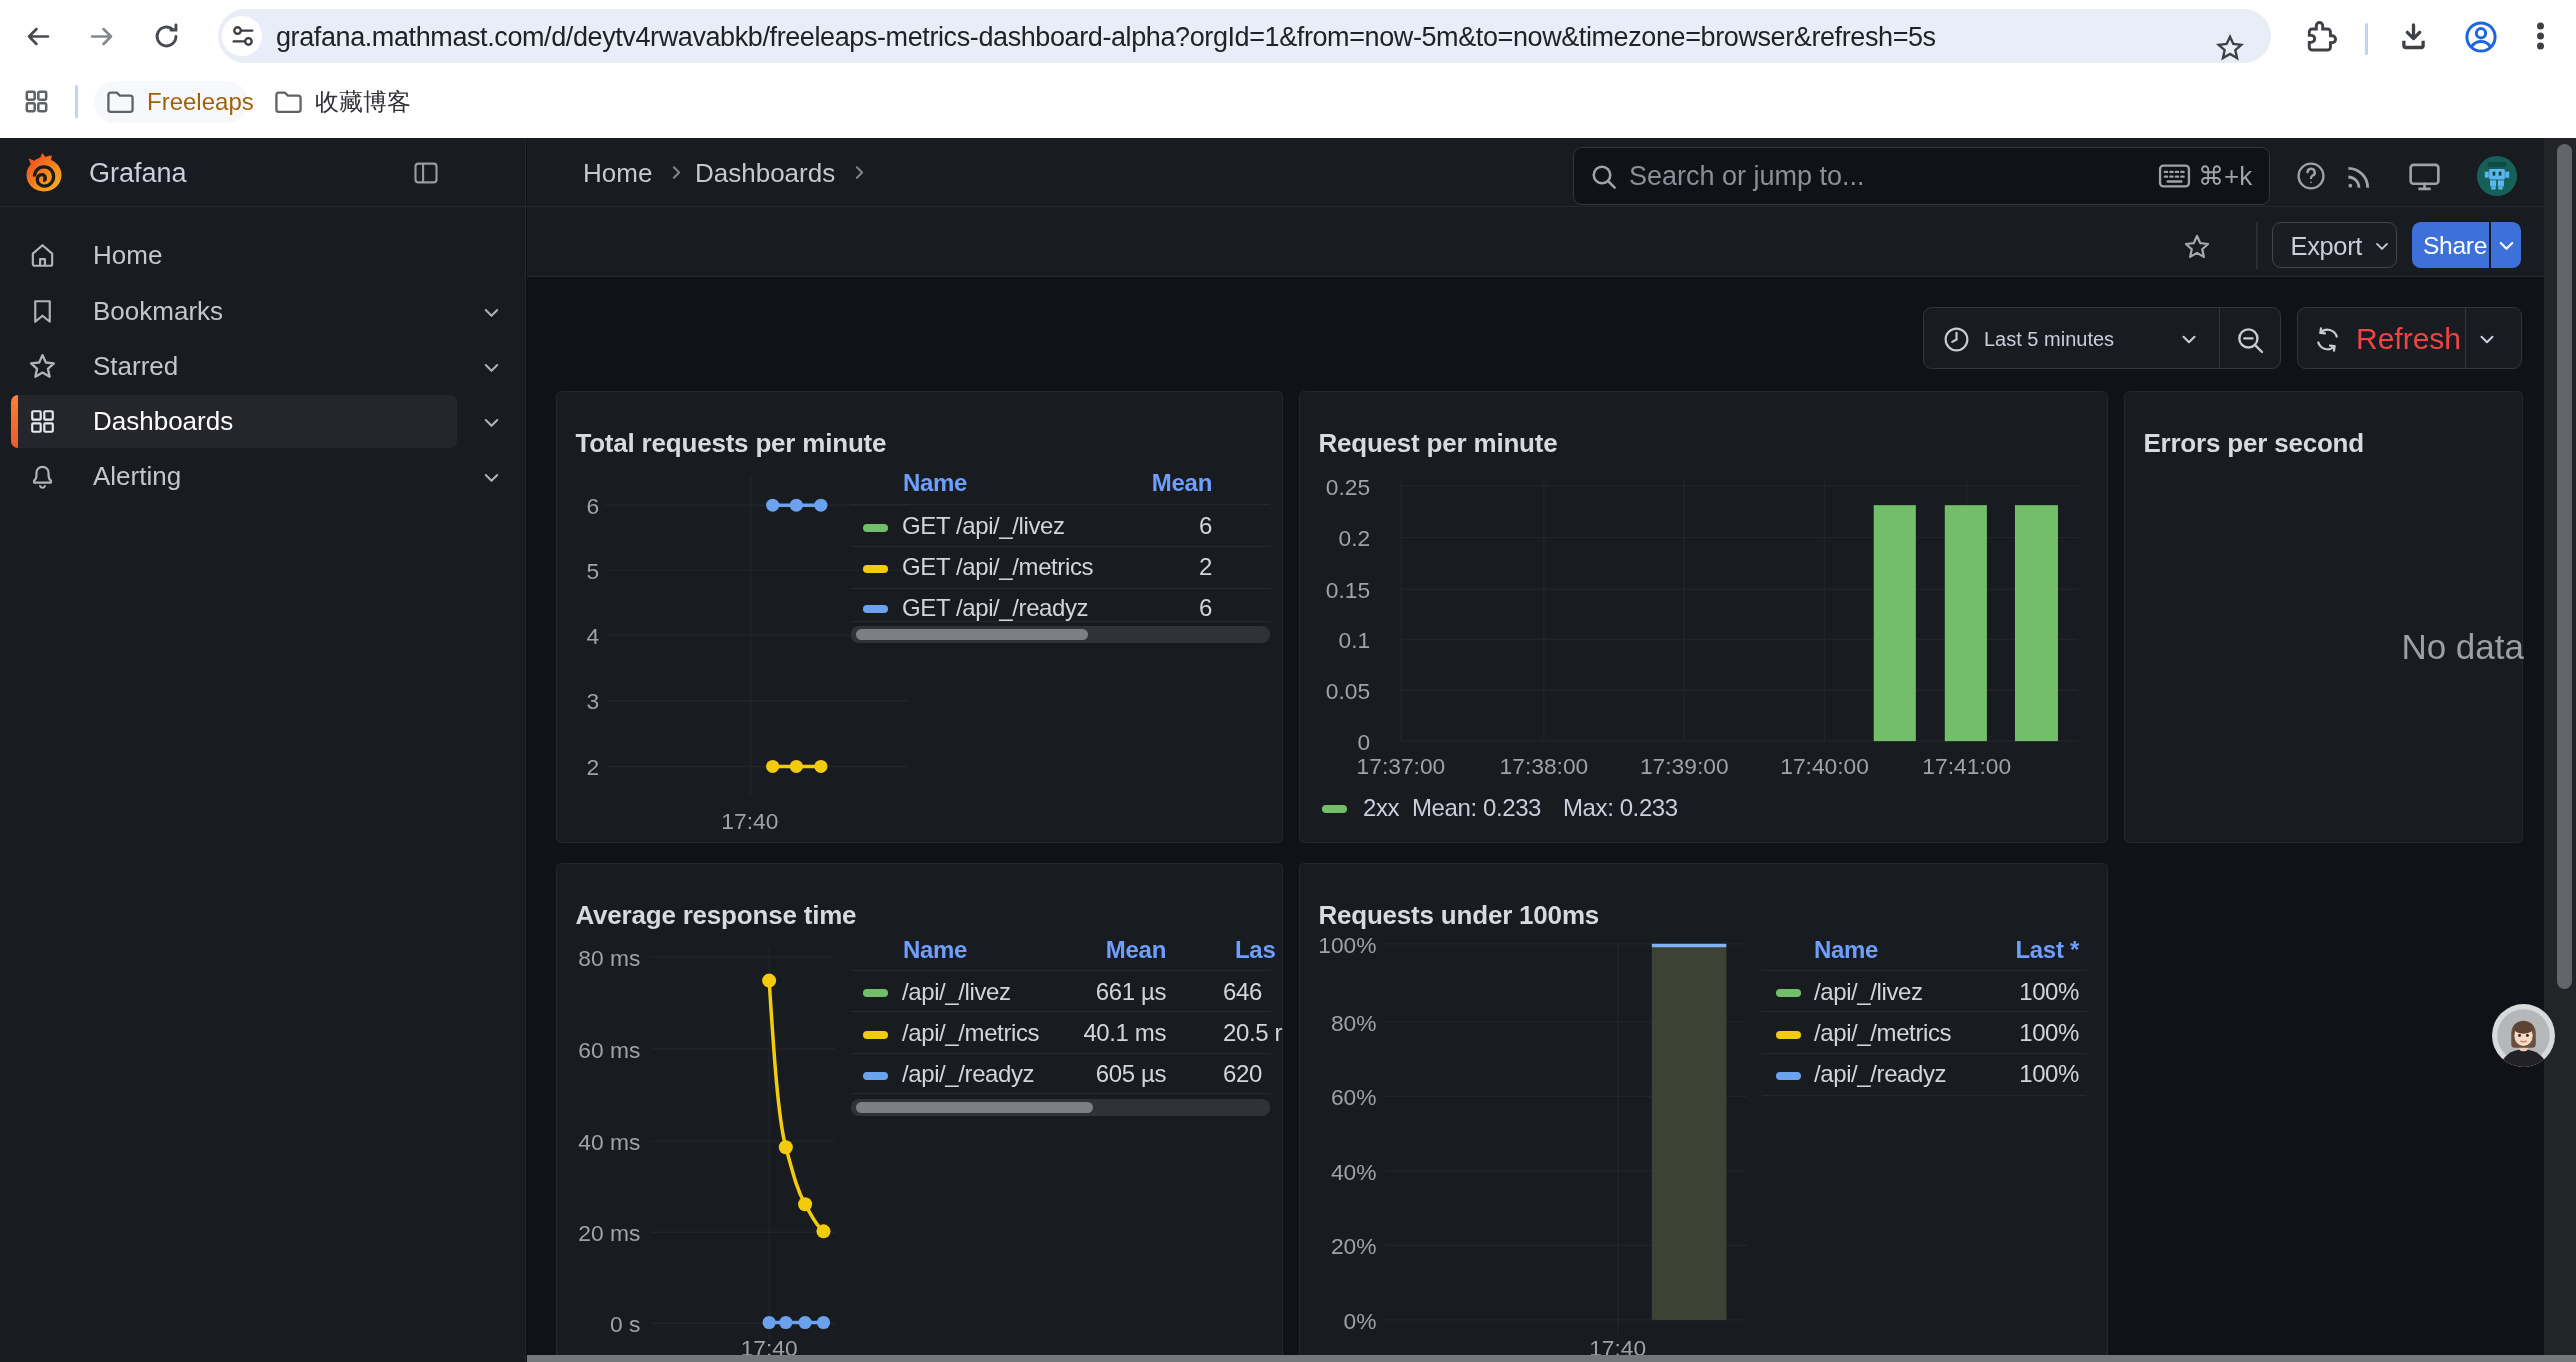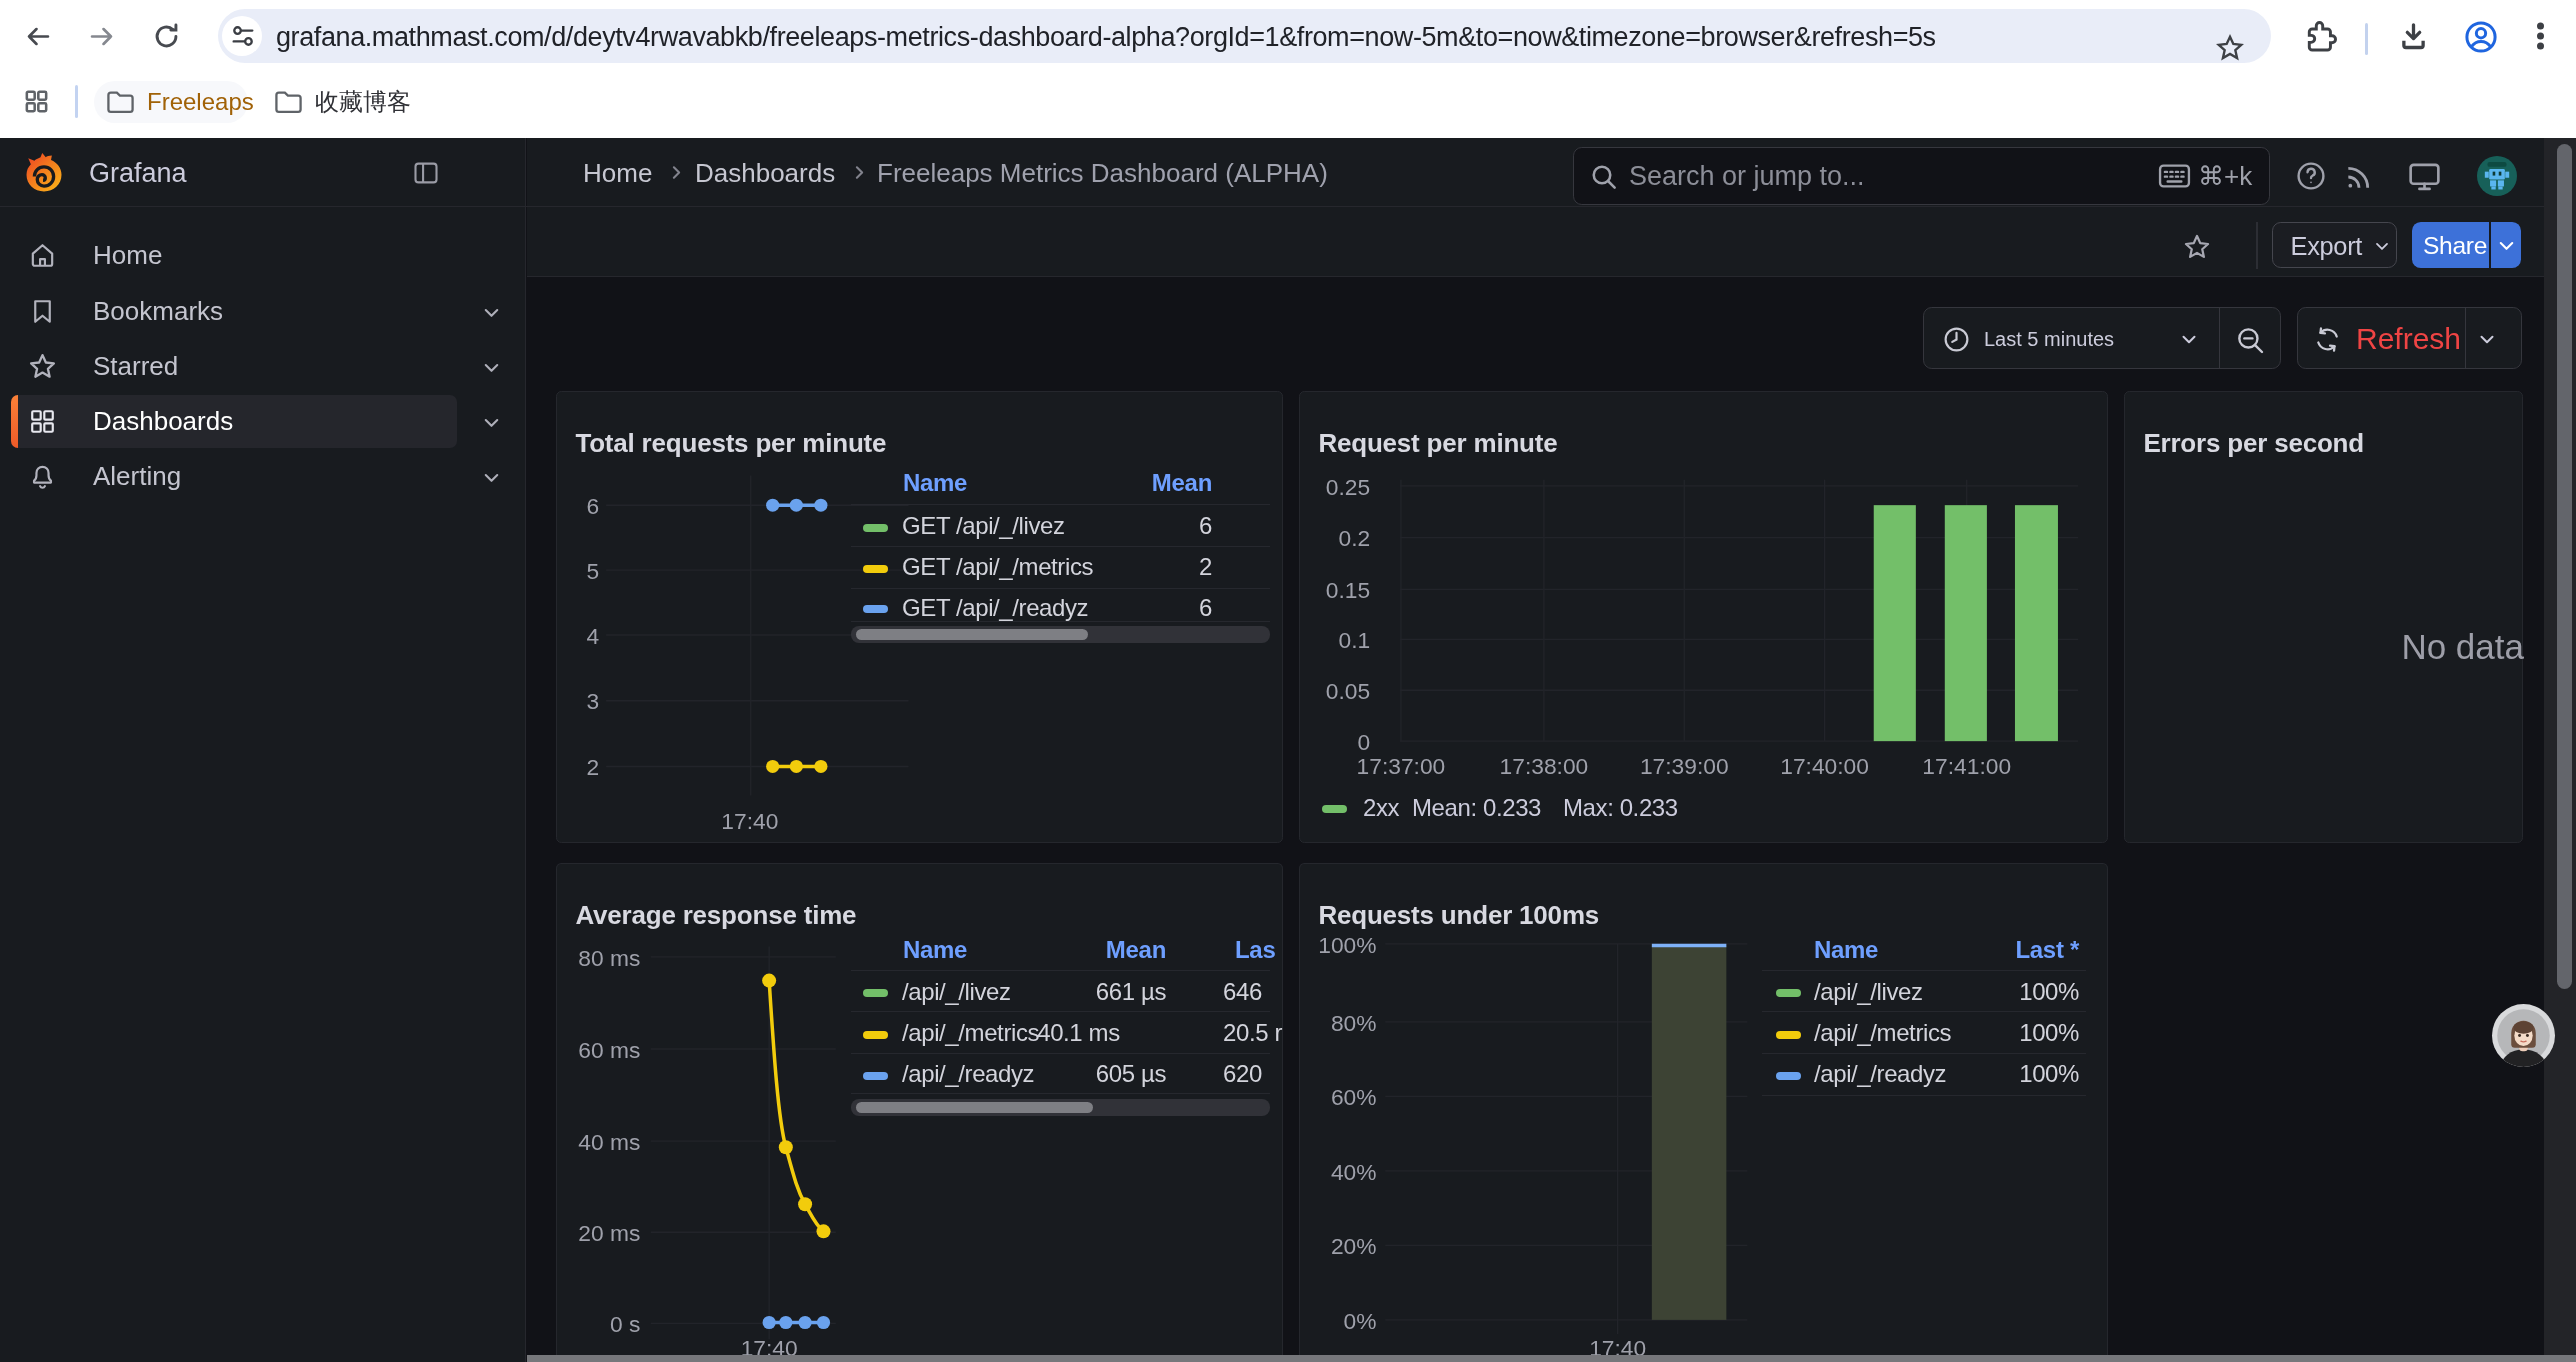--- a/index.html
+++ b/index.html
@@ -162,21 +162,20 @@
   </div>
   <div id="topnav">
     <div class="abs" style="left:56px;top:0;height:68px;line-height:70px;font-size:26px;color:#c6c7d1">Home</div>
     <svg class="abs" style="left:139px;top:24px" width="21" height="21" viewBox="0 0 24 24" fill="none" stroke="#82838d" stroke-width="2.4" stroke-linecap="round" stroke-linejoin="round">
         <path d="M9 6 L15 12 L9 18"></path>
       </svg>
     <div class="abs" style="left:168px;top:0;height:68px;line-height:70px;font-size:26px;color:#c6c7d1">Dashboards</div>
     <svg class="abs" style="left:322px;top:24px" width="21" height="21" viewBox="0 0 24 24" fill="none" stroke="#82838d" stroke-width="2.4" stroke-linecap="round" stroke-linejoin="round">
         <path d="M9 6 L15 12 L9 18"></path>
       </svg>
-    <div class="abs" style="left:350px;top:0;height:68px;line-height:70px;font-size:26px;color:#9fa1ad">Freeleaps Metrics Dashboard (ALPHA)</div>
     <div class="abs" style="left:1046px;top:8.8px;width:697px;height:58px;border-radius:8.8px;background:#111217;border:0.9px solid #36373e"></div>
     <svg class="abs" style="left:1061px;top:23px" width="32" height="32" viewBox="0 0 24 24" fill="none" stroke="#9fa1ab" stroke-width="1.9">
         <circle cx="10.5" cy="10.5" r="6.2"></circle>
         <path d="M15.2 15.2 L20 20" stroke-linecap="round"></path>
       </svg>
     <div class="abs" style="left:1102px;top:8.8px;height:58px;line-height:58px;font-size:27px;color:#8c8e98">Search or jump to...</div>
     <svg class="abs" style="left:1631px;top:23px" width="33" height="30" viewBox="0 0 24 20" fill="none" stroke="#9fa1ab" stroke-width="1.7">
         <rect x="1.5" y="2.5" width="21" height="15" rx="2.5"></rect>
         <path d="M5 7 h1.6 M9 7 h1.6 M13 7 h1.6 M17 7 h1.6 M5 10.5 h1.6 M9 10.5 h1.6 M13 10.5 h1.6 M17 10.5 h1.6 M7 14 h10" stroke-linecap="round"></path>
       </svg>
@@ -385,21 +384,21 @@
       <div class="lhdr" style="left:434px;top:72px;width:175px;text-align:right">Mean</div>
       <div class="lhdr" style="left:678px;top:72px">Las</div>
       <div class="ldiv" style="left:294px;top:106px;width:419px"></div>
       <div class="dash" style="left:306px;top:125px;background:#73bf69"></div>
       <div class="lrow" style="left:345px;top:114px">/api/_/livez</div>
       <div class="lrow" style="left:434px;top:114px;width:175px;text-align:right">661 µs</div>
       <div class="lrow" style="left:666px;top:114px">646</div>
       <div class="ldiv" style="left:294px;top:147px;width:419px"></div>
       <div class="dash" style="left:306px;top:167px;background:#f2cc0c"></div>
       <div class="lrow" style="left:345px;top:155px">/api/_/metrics</div>
-      <div class="lrow" style="left:434px;top:155px;width:175px;text-align:center">40.1 ms</div>
+      <div class="lrow" style="left:434px;top:155px;width:175px;text-align:right">40.1 ms</div>
       <div class="lrow" style="left:666px;top:155px">20.5 r</div>
       <div class="ldiv" style="left:294px;top:189px;width:419px"></div>
       <div class="dash" style="left:306px;top:208px;background:#6aa2ee"></div>
       <div class="lrow" style="left:345px;top:196px">/api/_/readyz</div>
       <div class="lrow" style="left:434px;top:196px;width:175px;text-align:right">605 µs</div>
       <div class="lrow" style="left:666px;top:196px">620</div>
       <div class="ldiv" style="left:294px;top:229px;width:419px"></div>
       <div class="abs" style="left:294px;top:235px;width:419px;height:16.7px;border-radius:8px;background:#313238"></div>
       <div class="abs" style="left:299px;top:238px;width:237px;height:11.4px;border-radius:6.1px;background:#7e7f84"></div>
     </div>

